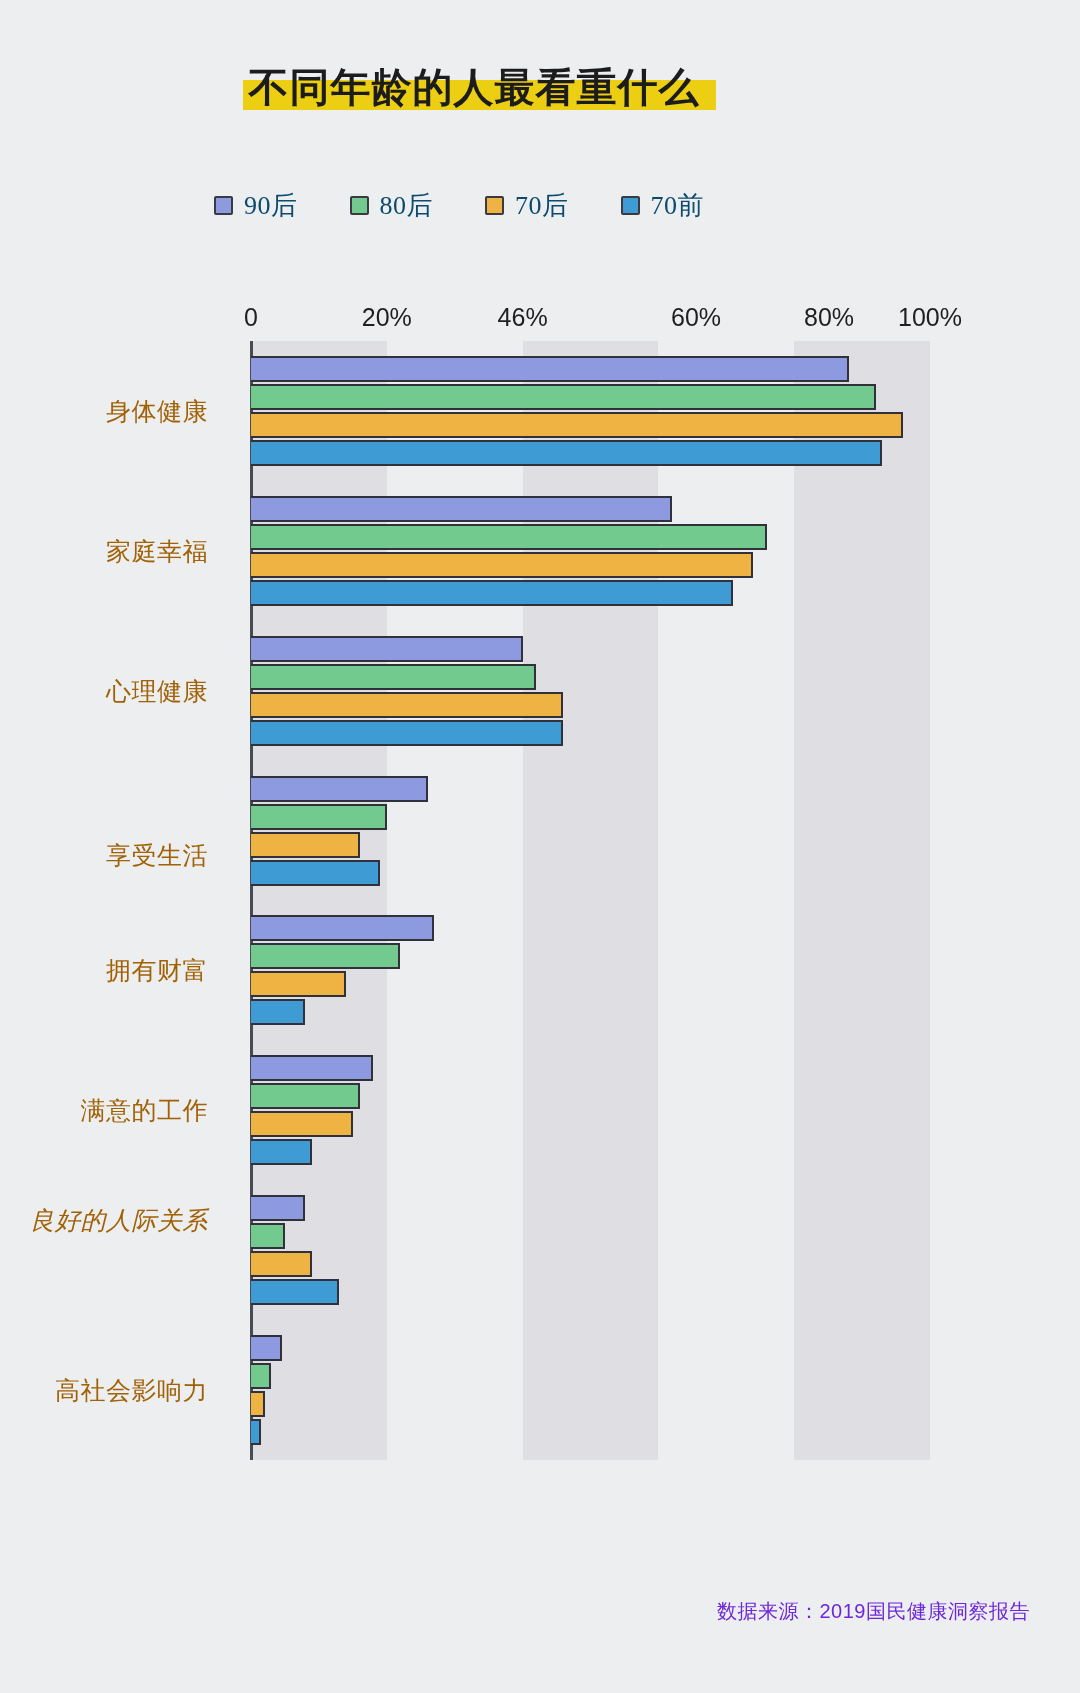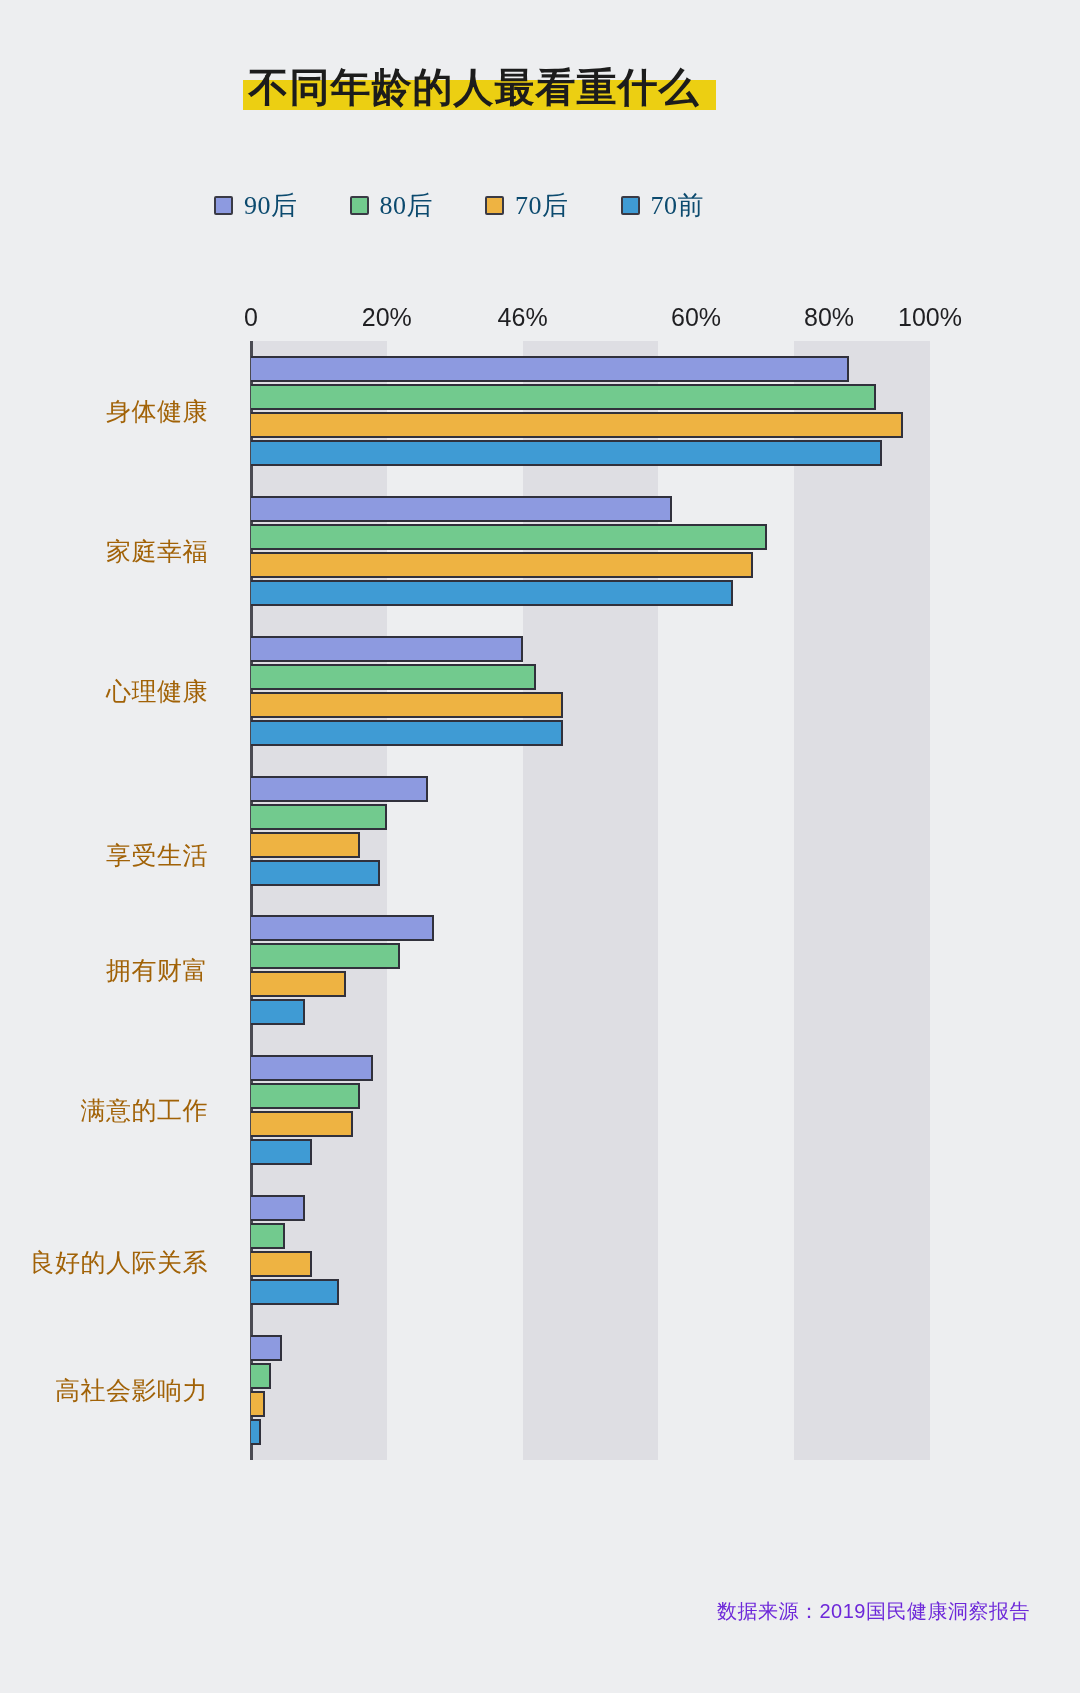--- a/index.html
+++ b/index.html
@@ -208,21 +208,21 @@
       <span class="axis-tick-label" style="left: 930px;">100%</span>
     </div>
   <div class="yaxis-line"></div>
   <div class="cat-labels" id="cats">
       <div class="cat-label" style="top: 69.9375px;">身体健康</div>
       <div class="cat-label" style="top: 209.812px;">家庭幸福</div>
       <div class="cat-label" style="top: 349.688px;">心理健康</div>
       <div class="cat-label" style="top: 489.562px; margin-top: 24px;">享受生活</div>
       <div class="cat-label" style="top: 629.438px;">拥有财富</div>
       <div class="cat-label" style="top: 769.312px;">满意的工作</div>
-      <div class="cat-label" style="top: 921px;">良好的人际关系</div>
+      <div class="cat-label" style="top: 879px; font-style: italic;">良好的人际关系</div>
       <div class="cat-label" style="top: 1049.06px;">高社会影响力</div>
     </div>
   <div class="bars" id="bars">
       <div class="bar" title="90后 身体健康: 88%" style="top: 14.9375px; left: 0px; height: 26px; width: 597.52px; background: rgb(141, 154, 224); border-color: rgb(49, 49, 60);"></div>
       <div class="bar" title="80后 身体健康: 92%" style="top: 42.9375px; left: 0px; height: 26px; width: 624.68px; background: rgb(114, 202, 142); border-color: rgb(49, 49, 60);"></div>
       <div class="bar" title="70后 身体健康: 96%" style="top: 70.9375px; left: 0px; height: 26px; width: 651.84px; background: rgb(238, 179, 66); border-color: rgb(49, 49, 60);"></div>
       <div class="bar" title="70前 身体健康: 93%" style="top: 98.9375px; left: 0px; height: 26px; width: 631.47px; background: rgb(63, 155, 212); border-color: rgb(49, 49, 60);"></div>
       <div class="bar" title="90后 家庭幸福: 62%" style="top: 154.812px; left: 0px; height: 26px; width: 420.98px; background: rgb(141, 154, 224); border-color: rgb(49, 49, 60);"></div>
       <div class="bar" title="80后 家庭幸福: 76%" style="top: 182.812px; left: 0px; height: 26px; width: 516.04px; background: rgb(114, 202, 142); border-color: rgb(49, 49, 60);"></div>
       <div class="bar" title="70后 家庭幸福: 74%" style="top: 210.812px; left: 0px; height: 26px; width: 502.46px; background: rgb(238, 179, 66); border-color: rgb(49, 49, 60);"></div>

